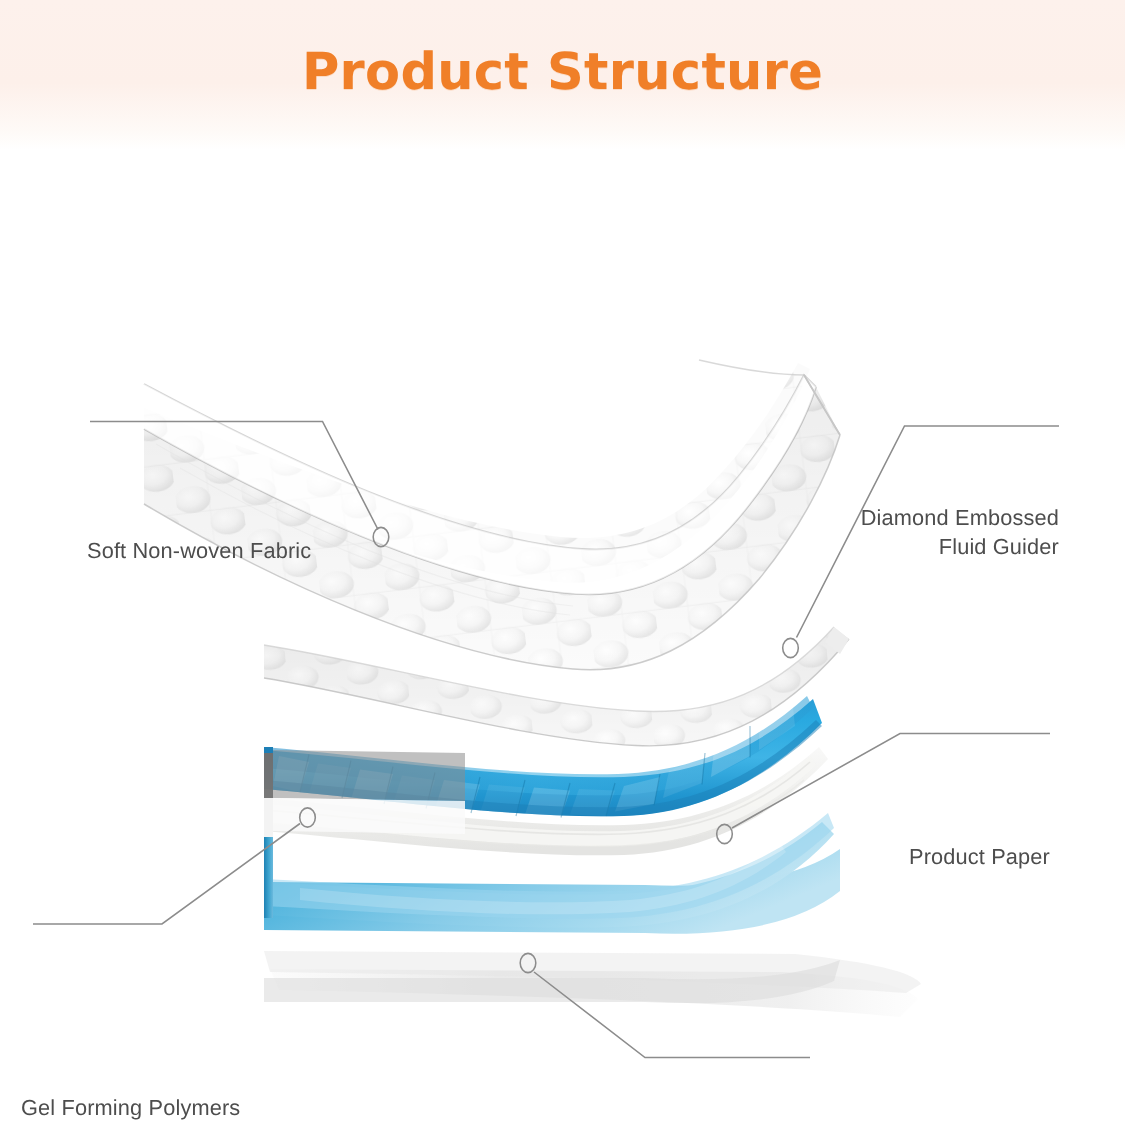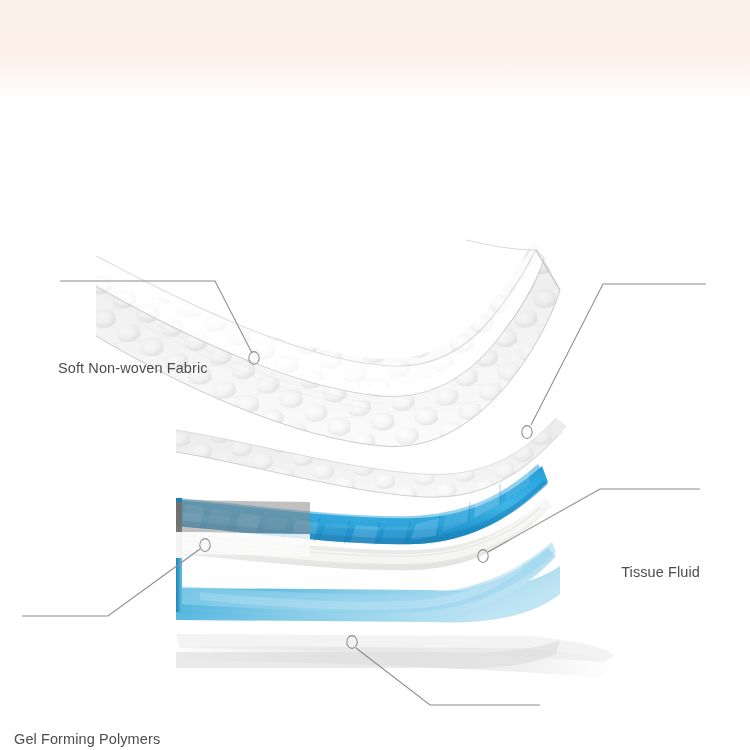--- a/index.html
+++ b/index.html
@@ -78,20 +78,21 @@
   .c-diamond      { left: 0;     top: 237px; width: 706px; }
   .c-tissue       { left: 0;     top: 463px; width: 700px; }
   .c-sap          { left: 14px;  top: 630px; }
 </style>
 </head>
 <body>
 
 <div id="page">
 
   <div class="header-band"></div>
+  <div class="page-title">Product Structure</div>
 
   <div class="stage">
 
     <svg width="750" height="650" viewBox="0 0 750 650">
       <defs>
 
         <linearGradient id="gTopSheet" x1="0" y1="0" x2="0.35" y2="1">
           <stop offset="0" stop-color="#ffffff"></stop>
           <stop offset="0.45" stop-color="#fcfcfc"></stop>
           <stop offset="1" stop-color="#f1f1f1"></stop>
@@ -440,23 +441,27 @@
 
         <ellipse cx="352" cy="542" rx="5.2" ry="6.4"></ellipse>
         <path d="M356 548 L430 605 L540 605"></path>
       </g>
     </svg>
 
     <div class="callout align-left c-softnonwoven">
       <div>Soft Non-woven Fabric</div>
     </div>
 
+    <div class="callout align-right c-diamond">
+      <div>Diamond Embossed</div>
+      <div>Fluid Guider</div>
+    </div>
 
     <div class="callout align-right c-tissue">
-      <div>Tissue Fluid</div>
+      <div>Product Paper</div>
     </div>
 
     <div class="callout align-left c-sap">
       <div>Gel Forming Polymers</div>
     </div>
 
   </div>
 </div>
 
 </body></html>

